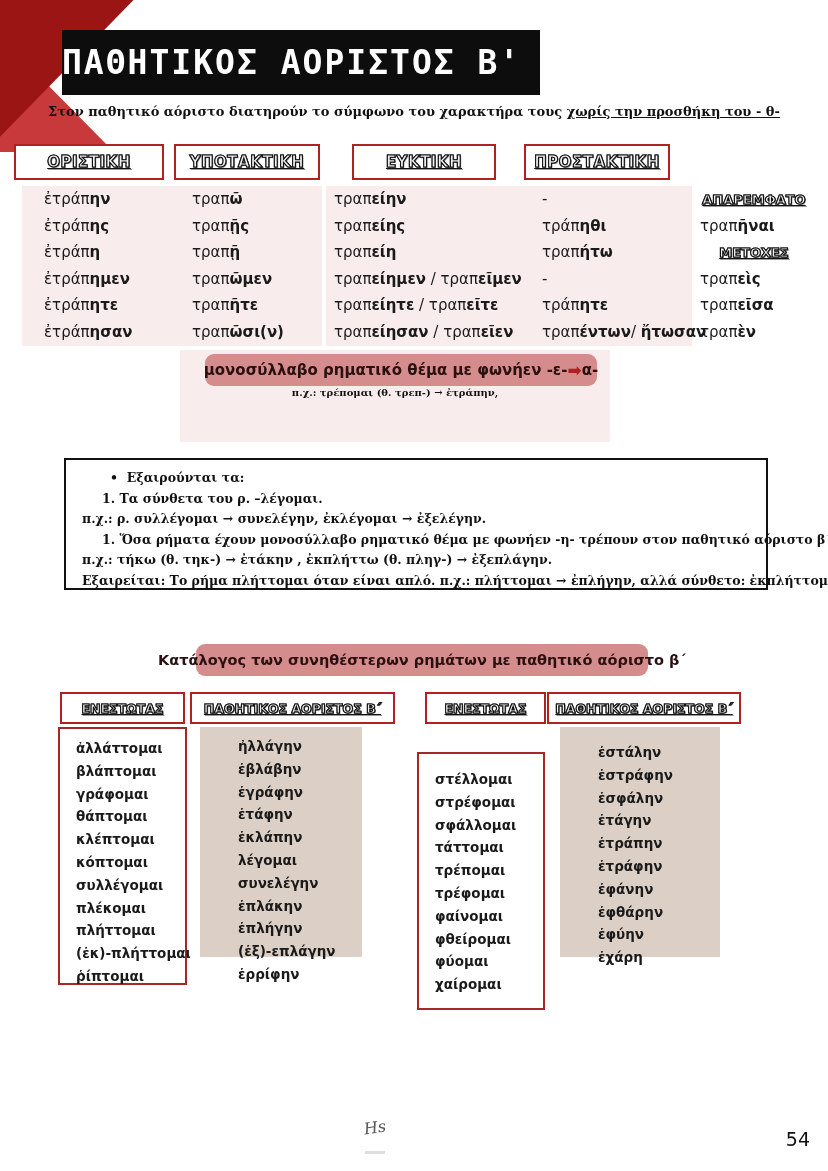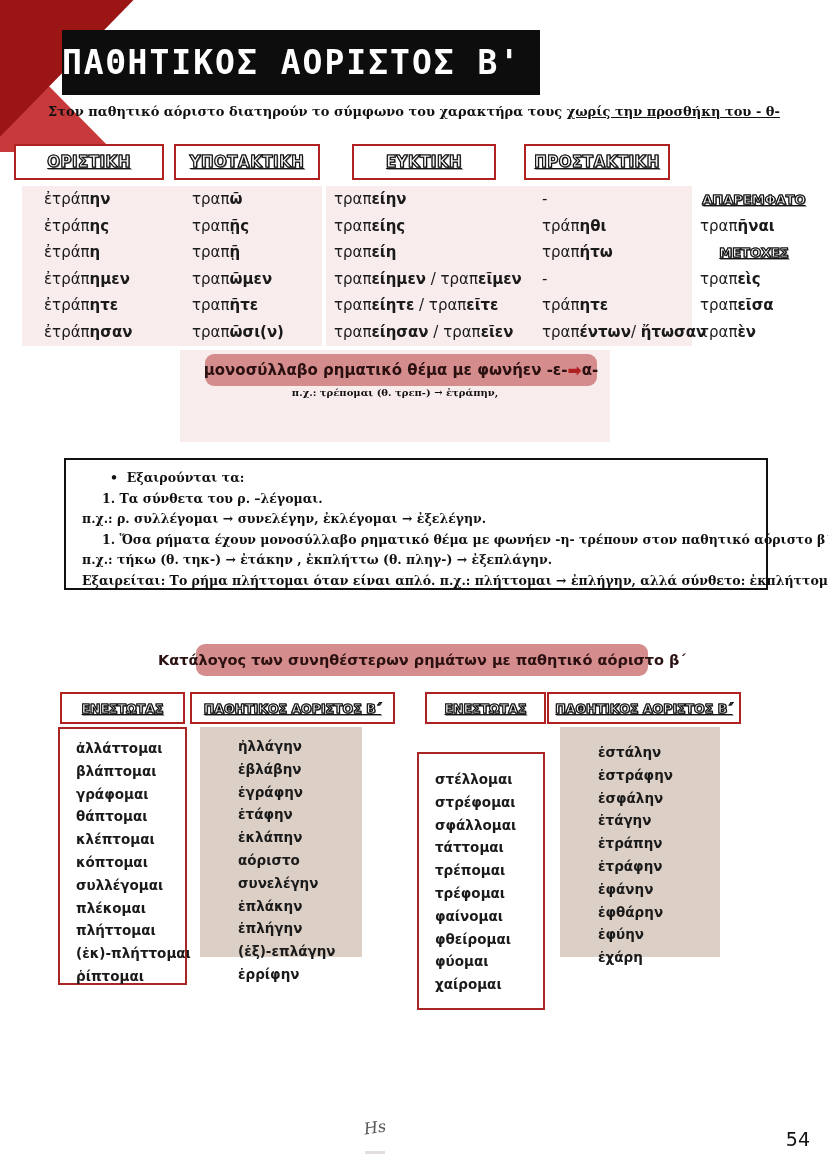--- a/index.html
+++ b/index.html
@@ -212,21 +212,21 @@
     <div class="item">πλήττομαι</div>
     <div class="item">(ἐκ)-πλήττομαι</div>
     <div class="item">ῥίπτομαι</div>
   </div>
   <div class="aorist-col" style="left:200px; width:162px;">
     <div class="item">ἠλλάγην</div>
     <div class="item">ἐβλάβην</div>
     <div class="item">ἐγράφην</div>
     <div class="item">ἐτάφην</div>
     <div class="item">ἐκλάπην</div>
-    <div class="item">αόριστο</div>
+    <div class="item">λέγομαι</div>
     <div class="item">συνελέγην</div>
     <div class="item">ἐπλάκην</div>
     <div class="item">ἐπλήγην</div>
     <div class="item">(ἐξ)-επλάγην</div>
     <div class="item">ἐρρίφην</div>
   </div>
 
   <div class="verb-box" style="left:417px; width:128px; padding-top:14px;margin-top:25px;">
     <div class="item">στέλλομαι</div>
     <div class="item">στρέφομαι</div>

